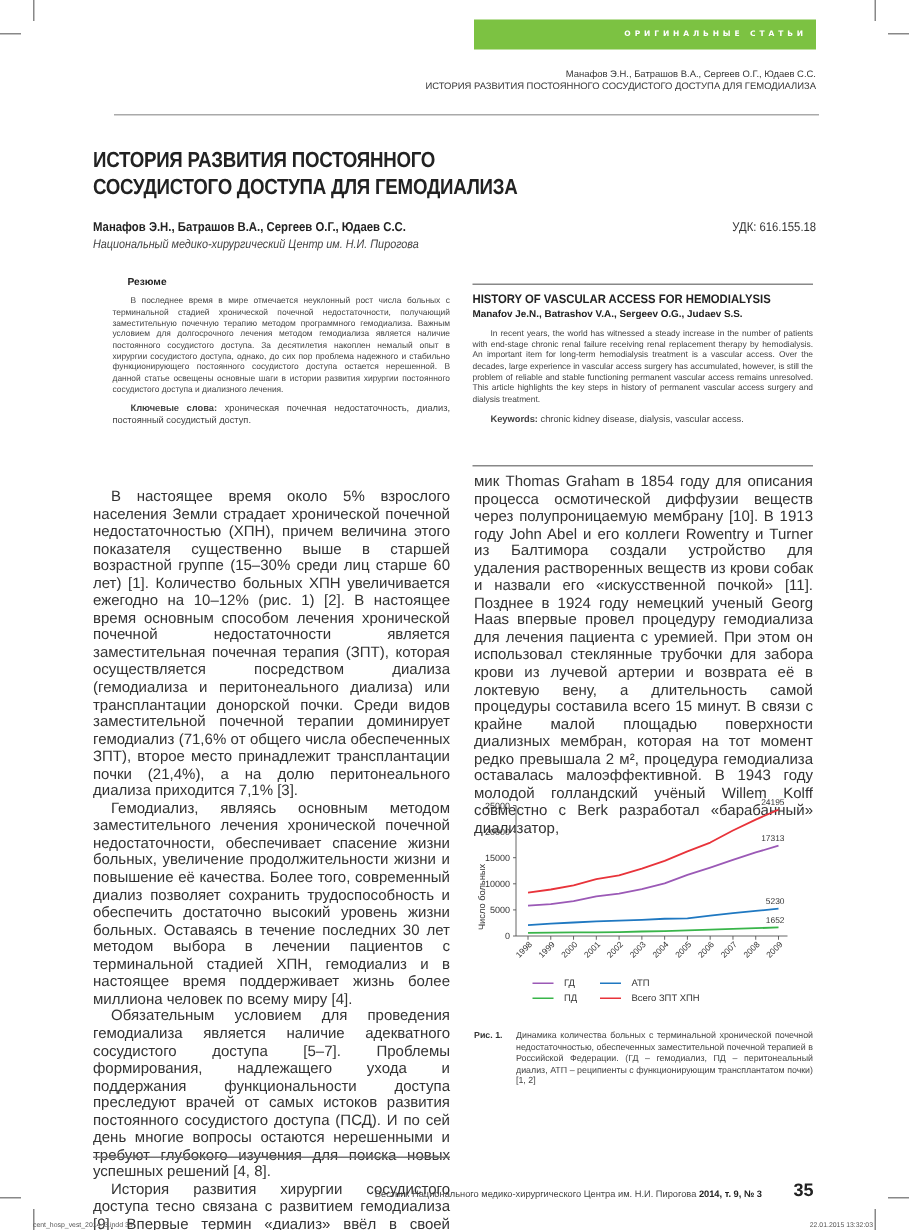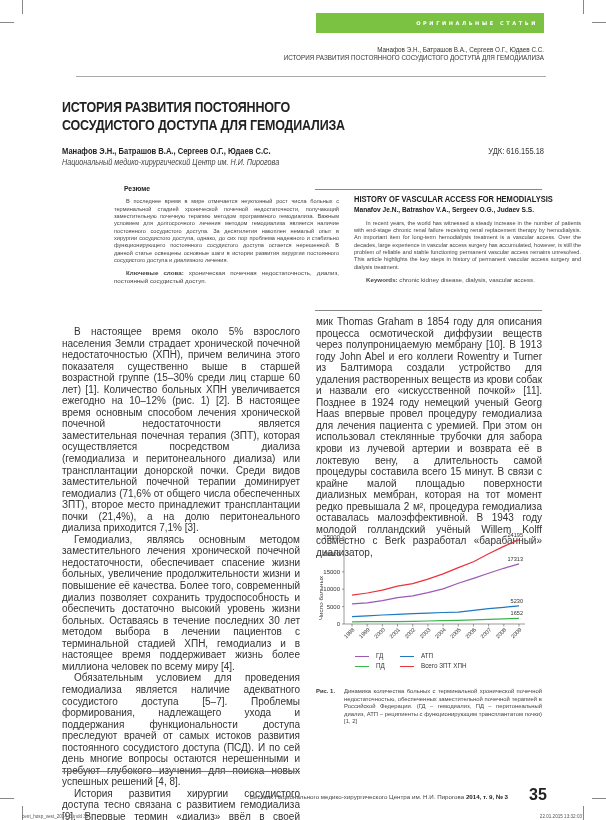--- a/index.html
+++ b/index.html
@@ -7,21 +7,21 @@
   .abs { position:absolute; }
   .crop { position:absolute; background:#888; }
   #banner { left:316px; top:13px; width:228px; height:20px; background:#7cc242; }
   #banner span { position:absolute; right:6px; top:7px; font-size:5px; letter-spacing:2.6px; color:#fff; font-weight:bold; font-family:"DejaVu Sans", sans-serif; }
   #running-head { right:62px; top:46px; text-align:right; font-size:6.3px; line-height:8px; color:#333; font-family:"Liberation Sans", sans-serif; }
   #running-head div { white-space:nowrap; }
   #title { left:62px; top:98px; font-size:14.5px; font-weight:bold; line-height:18px; color:#222; font-family:"Liberation Sans", sans-serif; letter-spacing:-0.2px; transform:scaleX(0.86); transform-origin:left top; }
   #authors { left:62px; top:146px; font-size:8.6px; font-weight:bold; color:#222; transform:scaleX(0.88); transform-origin:left top; white-space:nowrap; }
   #affil { left:62px; top:158px; font-size:8.2px; font-style:italic; color:#444; transform:scaleX(0.88); transform-origin:left top; white-space:nowrap; }
   #udk { right:62px; top:146px; font-size:8.4px; color:#333; white-space:nowrap; transform:scaleX(0.9); transform-origin:right top; }
-  .abs-col { font-size:5.6px; line-height:7.35px; color:#444; text-align:justify;margin-left:39px; }
+  .abs-col { font-size:5.6px; line-height:7.35px; color:#444; text-align:justify; }
   #ru-abstract { left:75px; top:185px; width:225px; }
   #ru-abstract .head { font-weight:bold; font-size:6.8px; color:#222; margin-bottom:6px; margin-left:10px; }
   #ru-abstract p { margin:0; text-indent:12px; }
   #ru-abstract .kw { margin-top:5px; font-size:6.2px; line-height:7.6px; }
   #en-abstract { left:315px; top:190px; width:227px; }
   #en-rule-top { left:315px; top:189px; width:227px; height:1px; background:#888; }
   #en-rule-bot { left:315px; top:310px; width:227px; height:1px; background:#888; }
   #en-abstract .head { font-weight:bold; font-size:8.2px; color:#222; margin-top:6px; transform:scaleX(0.92); transform-origin:left top; white-space:nowrap; }
   #en-abstract .auth { font-weight:bold; font-size:6.6px; color:#222; margin-top:3px; white-space:nowrap; }
   #en-abstract p { margin:6px 0 0 0; text-indent:12px; }
@@ -33,21 +33,21 @@
   #bottom-rule-left { left:62px; top:771px; width:238px; height:1px; background:#777; }
   #chart { left:312px; top:528px; }
   #legend { left:355px; top:652px; font-size:6.3px; color:#333; }
   .leg-item { position:absolute; white-space:nowrap; }
   .leg-line { display:inline-block; width:14px; height:1.5px; vertical-align:middle; margin-right:7px; }
   #caption { left:316px; top:688px; width:226px; font-size:5.9px; line-height:7.5px; color:#444; }
   #caption .lbl { position:absolute; left:0; top:0; font-weight:bold; color:#333; }
   #caption .txt { margin-left:28px; text-align:justify; }
   #footer { right:98px; top:793px; font-size:6.2px; color:#444; white-space:nowrap; }
   #footer b { color:#222; }
-  #page-num { left:529px; top:786px; font-size:16px; font-weight:bold; color:#222; }
+  #page-num { left:529px; top:786px; font-size:12px; font-weight:bold; color:#222; }
   #slug-left { left:22px; top:814px; font-size:4.6px; color:#555; white-space:nowrap; }
   #slug-right { right:24px; top:814px; font-size:4.6px; color:#555; white-space:nowrap; }
 </style>
 </head>
 <body>
 
 <div class="crop" style="left:22px;top:0;width:1px;height:14px;"></div>
 <div class="crop" style="left:0;top:22px;width:14px;height:1px;"></div>
 <div class="crop" style="left:583px;top:0;width:1px;height:14px;"></div>
 <div class="crop" style="left:592px;top:22px;width:14px;height:1px;"></div>

